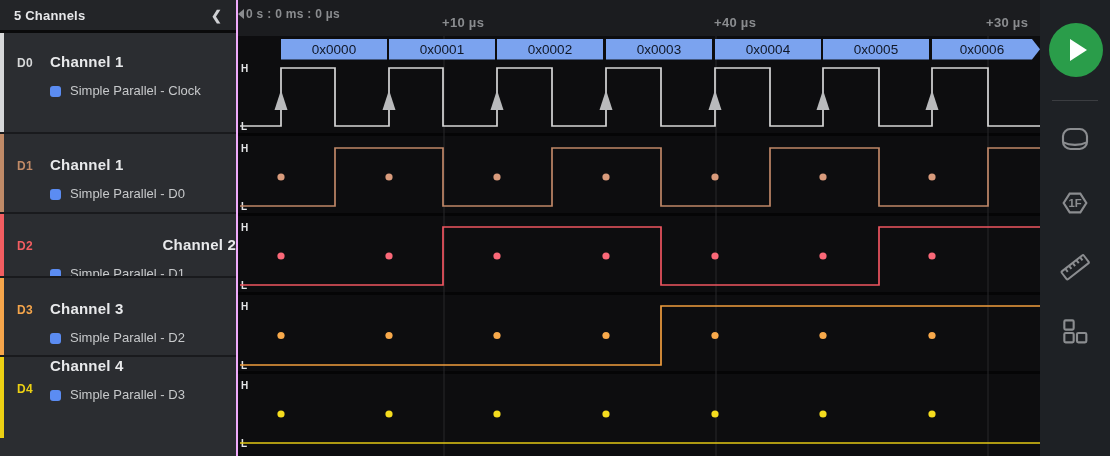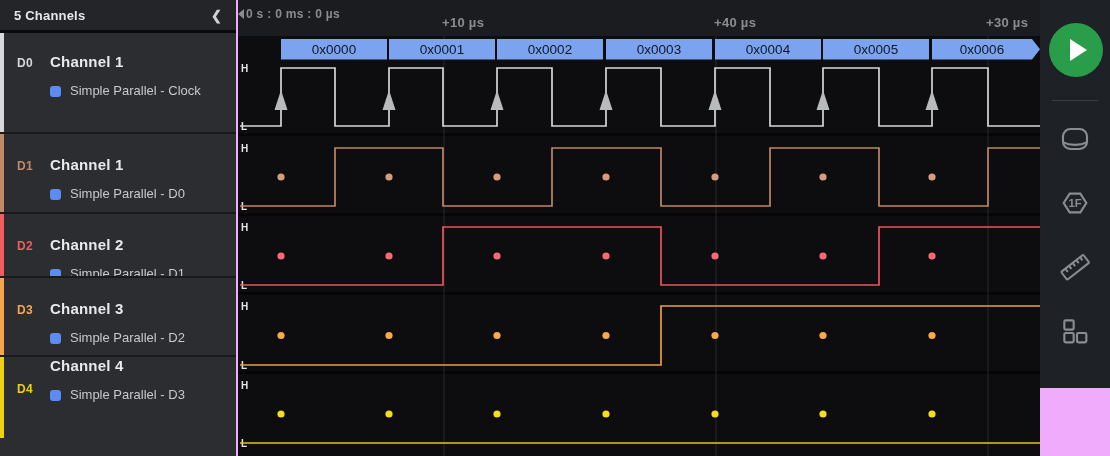--- a/index.html
+++ b/index.html
@@ -27,21 +27,21 @@
   #origin-wrap{position:absolute;left:0;top:7px;display:flex;align-items:center;color:#8a8c8f;}
   #origin-marker{width:0;height:0;border-top:5px solid transparent;border-bottom:5px solid transparent;
     border-right:6px solid #8a8c8f;margin-right:2px;}
   #origin-label{font-size:12px;font-weight:700;letter-spacing:.3px;}
   .tick-label{position:absolute;top:15px;font-size:13px;font-weight:700;color:#8a8c8f;letter-spacing:.3px;white-space:nowrap;}
 
   
   #wave-svg{position:absolute;left:238px;top:36px;}
 
   
-  #right-panel{position:absolute;left:1040px;top:0;width:70px;height:388px;background:#1e2125;}
+  #right-panel{position:absolute;left:1040px;top:0;width:70px;height:456px;background:#1e2125;}
   #play-btn{position:absolute;left:9px;top:23px;width:54px;height:54px;border-radius:50%;
     background:#2a9d4a;cursor:pointer;}
   #play-glyph{position:absolute;left:21px;top:16px;width:0;height:0;
     border-top:11px solid transparent;border-bottom:11px solid transparent;border-left:17px solid #ffffff;}
   #rp-divider{position:absolute;left:12px;top:100px;width:46px;height:1px;background:#3b3d41;}
   .rp-icon{position:absolute;left:19px;width:32px;height:32px;cursor:pointer;display:flex;
     align-items:center;justify-content:center;}
   .rp-icon svg{display:block;}
 </style>
 </head>
@@ -75,21 +75,21 @@
         <div class="ch-analyzer">
           <span class="chip" style="background: rgb(91, 140, 242);"></span>
           <span class="ch-analyzer-label">Simple Parallel - D0</span>
         </div>
       </div>
     </div>
 
     <div class="ch-row" style="height: 64px;">
       <div class="ch-strip" style="background: rgb(242, 93, 97);"></div>
       <div class="ch-id" style="color: rgb(242, 93, 97); top: 25px;">D2</div>
-      <div class="ch-main" style="padding-top: 22px;">
+      <div class="ch-main" style="padding-top: 22px; text-align: right;">
         <div class="ch-name">Channel 2</div>
         <div class="ch-analyzer">
           <span class="chip" style="background: rgb(91, 140, 242);"></span>
           <span class="ch-analyzer-label">Simple Parallel - D1</span>
         </div>
       </div>
     </div>
 
     <div class="ch-row" style="height: 79px;">
       <div class="ch-strip" style="background: rgb(245, 165, 75);"></div>

